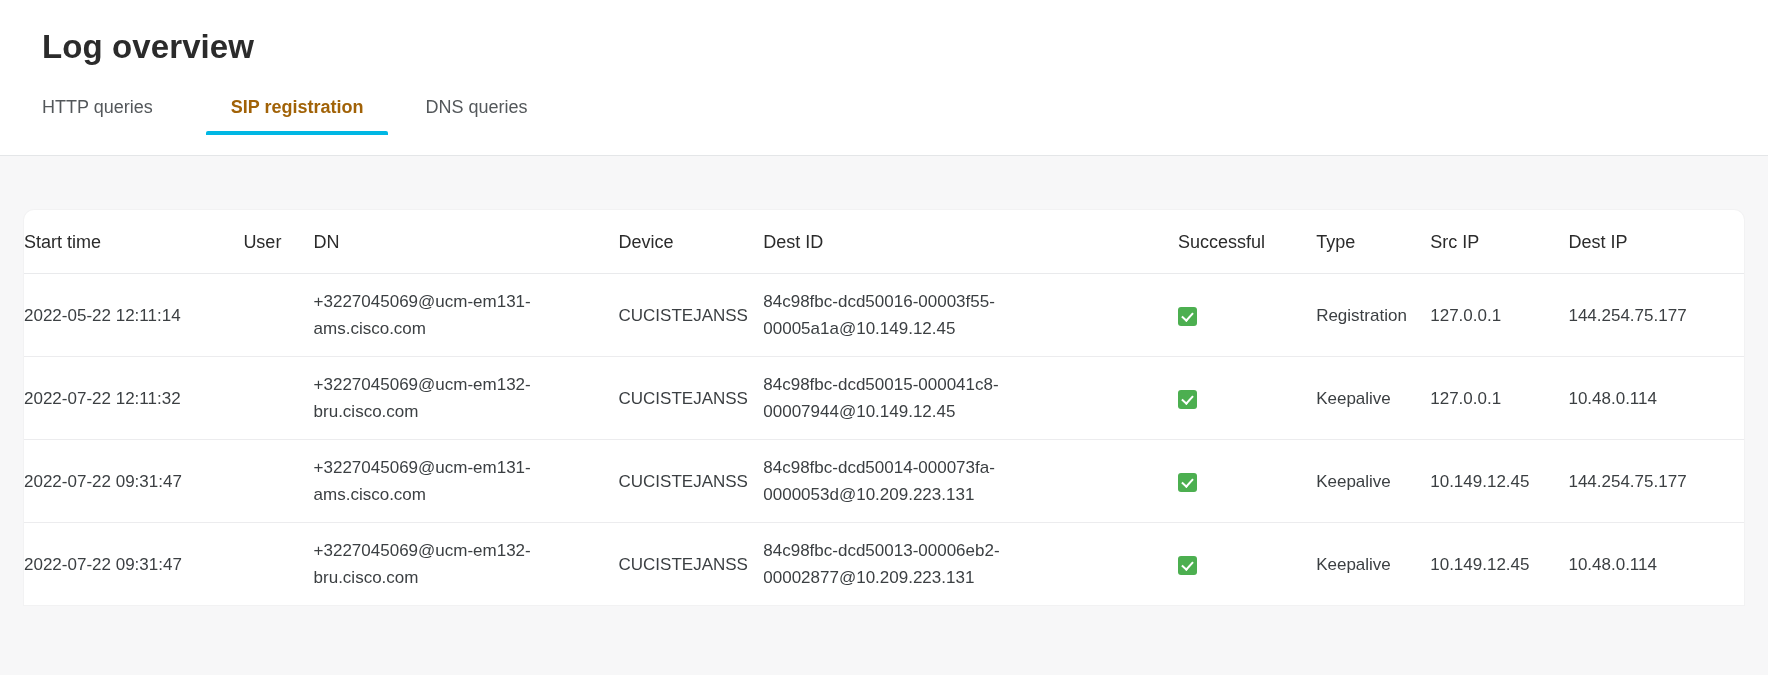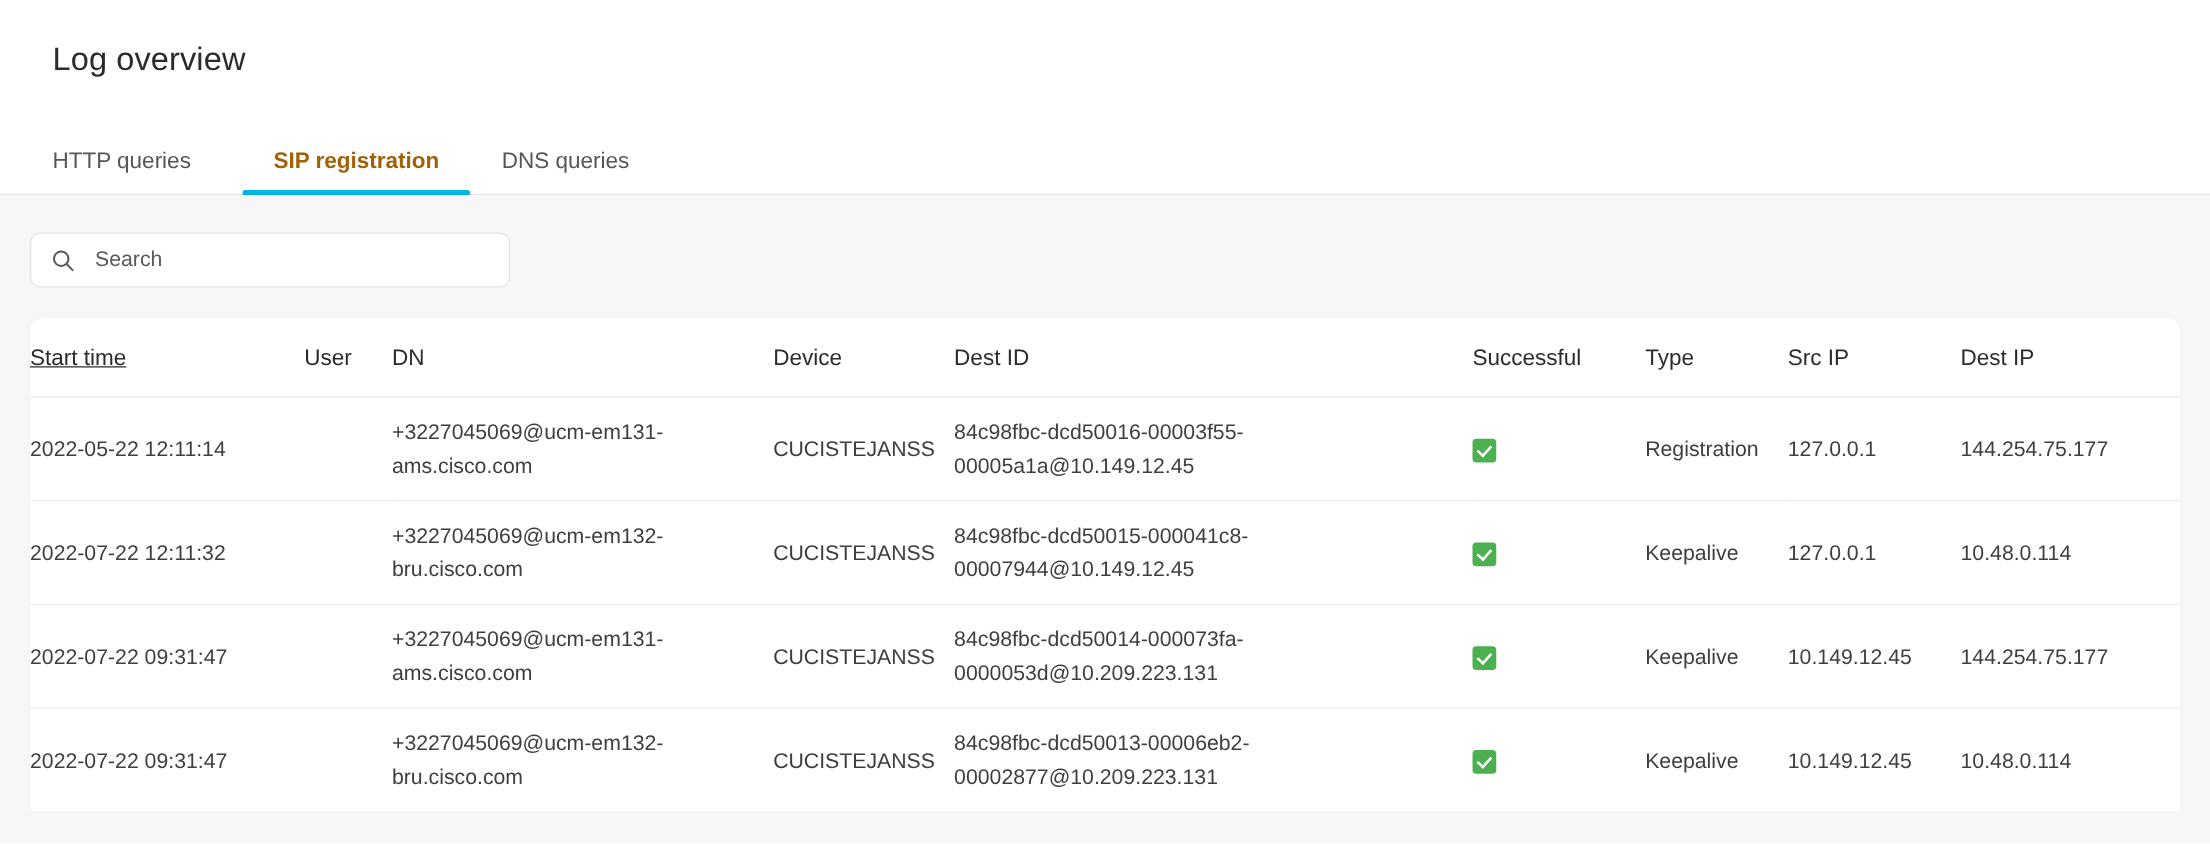--- a/index.html
+++ b/index.html
@@ -18,34 +18,34 @@
     overflow: hidden;
     background: #ffffff;
   }
 
   
   .header {
     padding: 28px 0 0 42px;
     background: #ffffff;
   }
   .page-title {
-    font-size: 26px;
-    font-weight: 400;
+    font-size: 33px;
+    font-weight: 700;
     color: #2b2b2b;
     line-height: 38px;
     letter-spacing: 0.1px;
     margin: 0;
   }
 
   
   .tabbar {
     position: relative;
     display: flex;
-    align-items: flex-end;
-    gap: 0;
+    align-items: flex-start;
+    gap: 12px;
     padding: 0 0 0 42px;
     margin-top: 30px;
     height: 60px;
     background: #ffffff;
     border-bottom: 1px solid #e4e6e8;
   }
   .tab {
     position: relative;
     font-size: 18px;
     color: #53575a;
@@ -141,21 +141,21 @@
   .c-user  { width: 64px; }
   .c-dn    { width: 278px; }
   .c-dev   { width: 132px; }
   .c-call  { width: 378px; }
   .c-succ  { width: 126px; }
   .c-type  { width: 104px; }
   .c-src   { width: 126px; }
   .c-dest  { width: 160px; }
 
   td.cell-time  { padding-left: 16px; }
-  th.cell-time  { padding-left: 16px; text-decoration: underline; }
+  th.cell-time  { padding-left: 16px; }
 
   
   .check {
     display: inline-block;
     width: 19px;
     height: 19px;
     border-radius: 3px;
     background: #4caf50;
     position: relative;
     vertical-align: middle;
@@ -180,31 +180,20 @@
   </div>
 
   <div class="tabbar" id="tabbar">
       <div class="tab"><span>HTTP queries</span></div>
       <div class="tab active"><span>SIP registration</span><span class="underline" style="background: rgb(0, 183, 228);"></span></div>
       <div class="tab"><span>DNS queries</span></div>
     </div>
 
   <div class="body">
 
-    <div class="toolbar">
-      <div class="search-box">
-        <span>
-          <svg width="19" height="19" viewBox="0 0 20 20" fill="none" aria-hidden="true">
-            <circle cx="8.4" cy="8.4" r="6.1" stroke="#55595c" stroke-width="1.7"></circle>
-            <line x1="12.9" y1="12.9" x2="18" y2="18" stroke="#55595c" stroke-width="1.7" stroke-linecap="round"></line>
-          </svg>
-        </span>
-        <input class="search-input" type="text" placeholder="Search" style="">
-      </div>
-    </div>
 
     <div class="table-card">
       <table class="log-table">
         <colgroup>
           <col class="c-time">
             <col class="c-user">
             <col class="c-dn">
             <col class="c-dev">
           <col class="c-call">
             <col class="c-succ">

